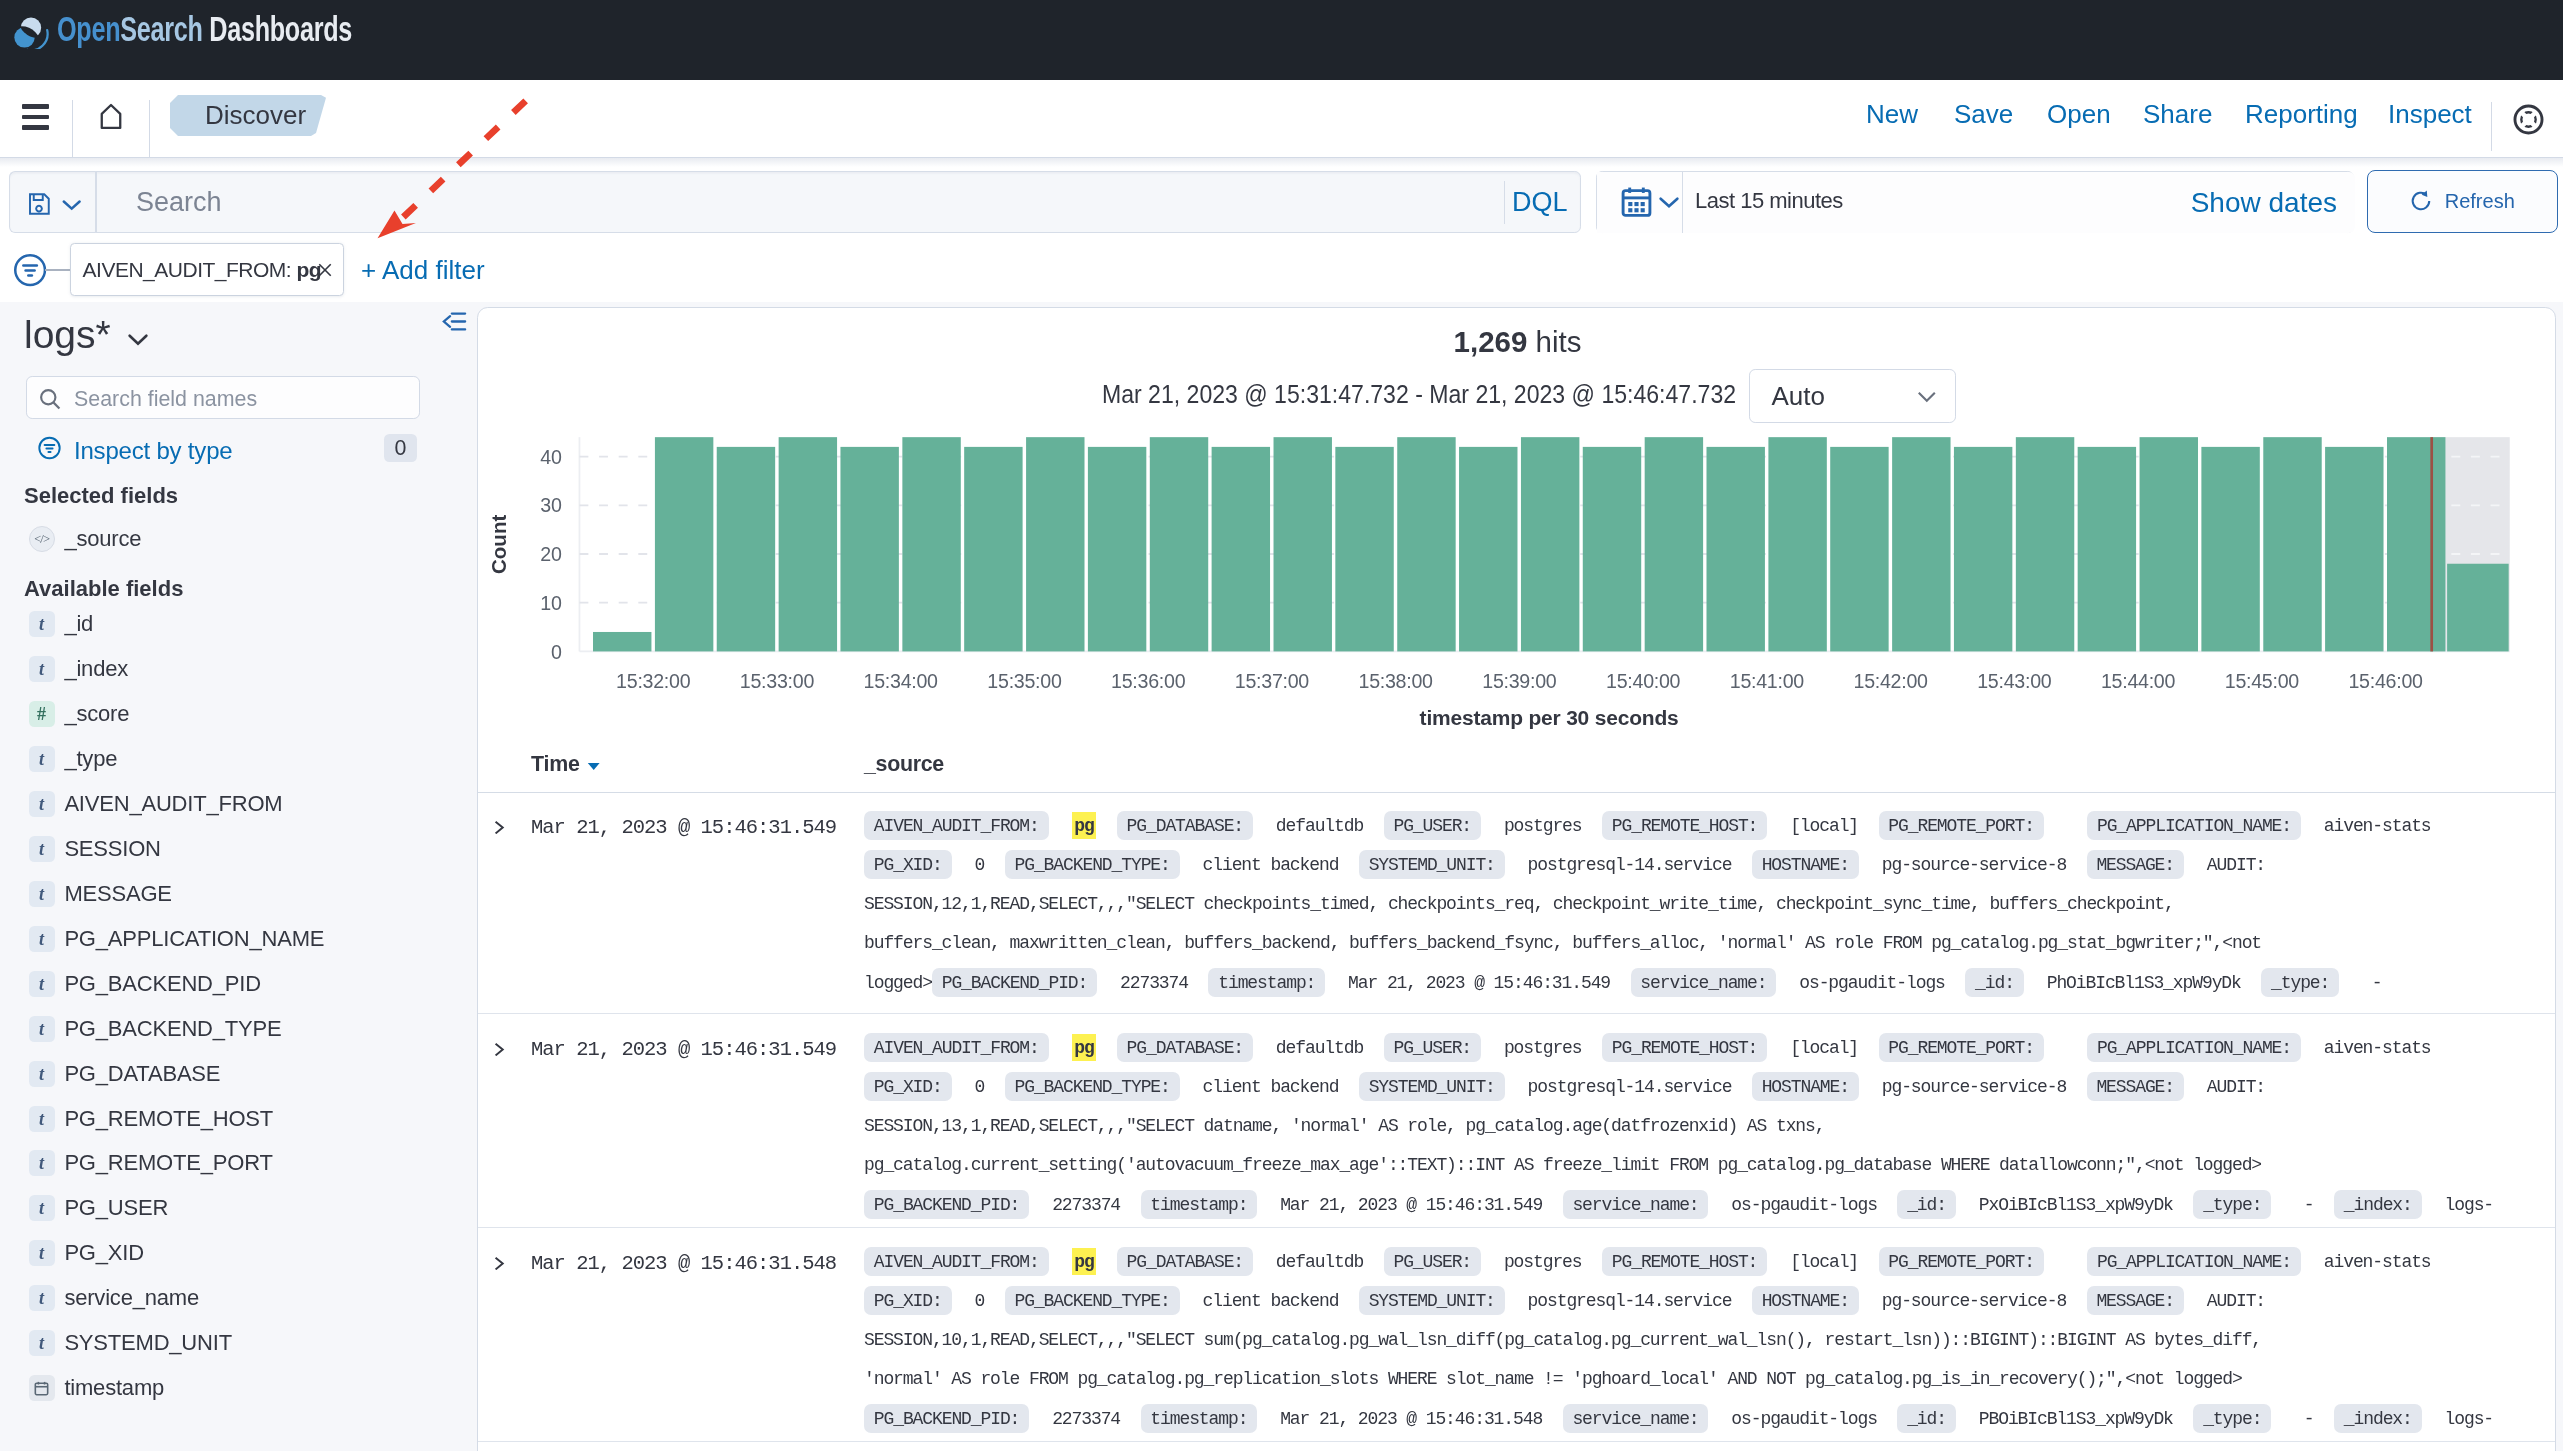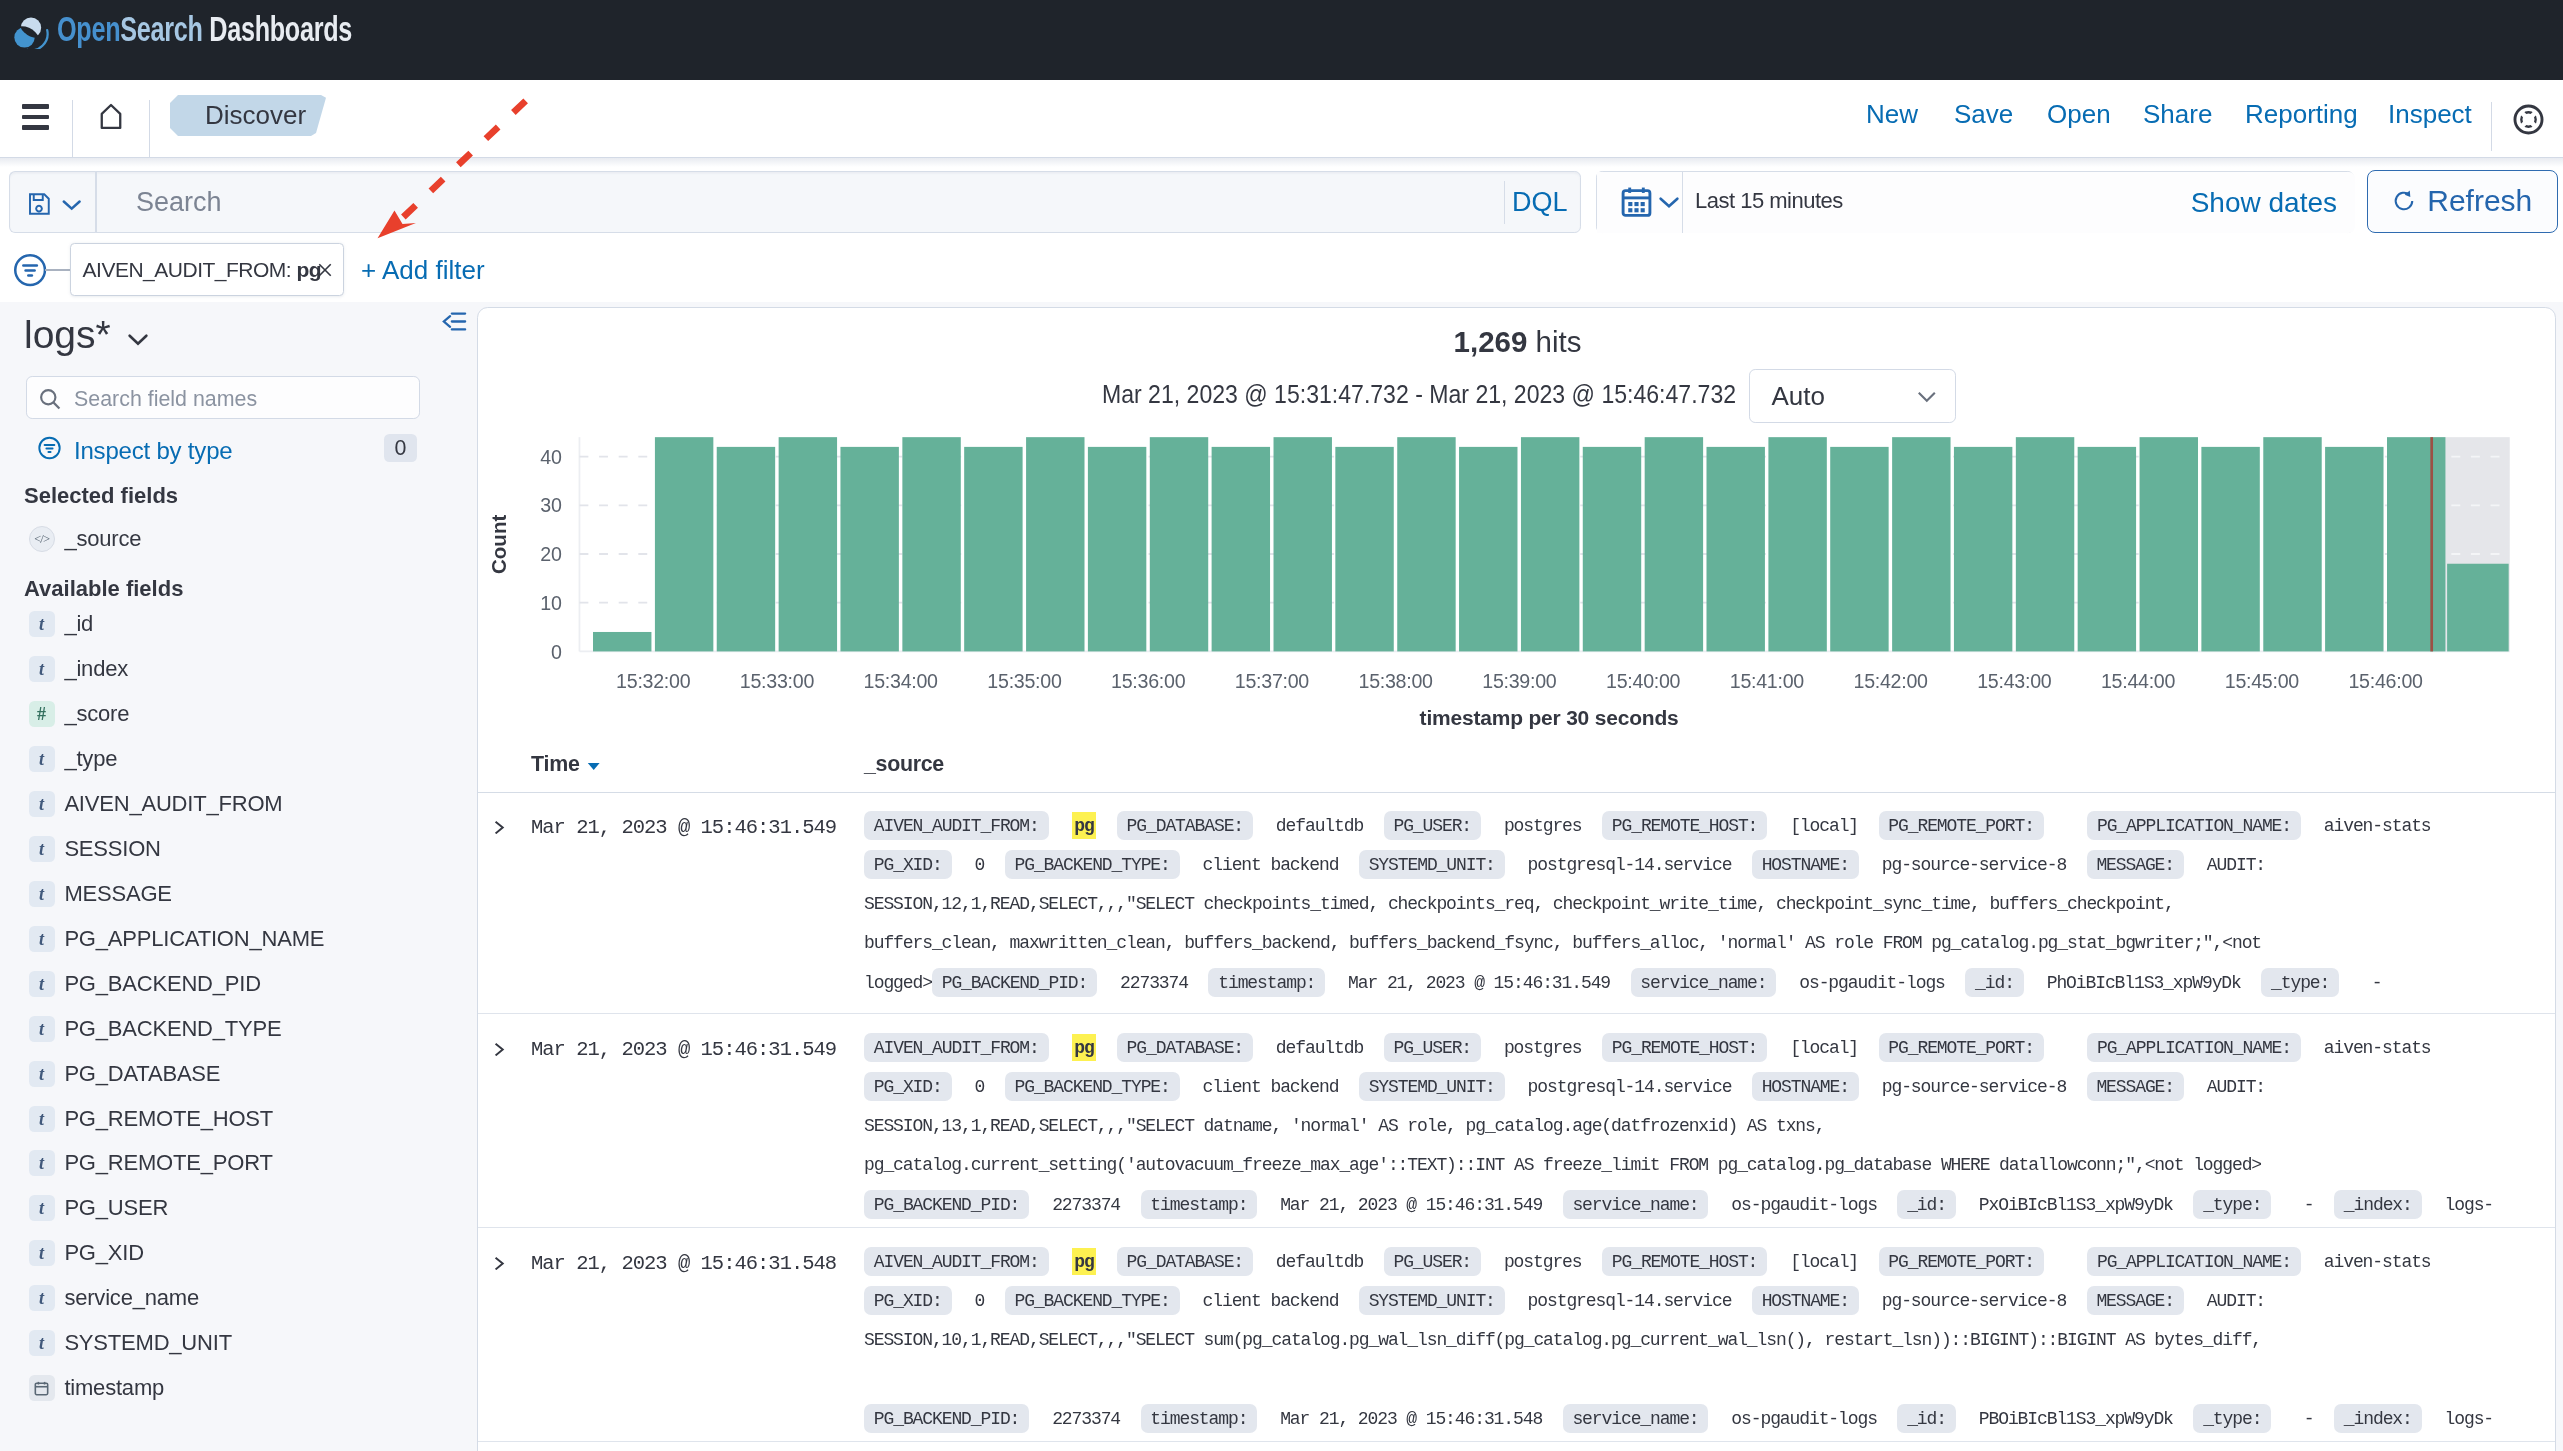--- a/index.html
+++ b/index.html
@@ -29,21 +29,21 @@
 #savebox { left:9px; width:87px; border-radius:6.2px 0 0 6.2px; border-right:none; }
 #searchbox { left:95px; width:1486px; border-top-left-radius:0; border-bottom-left-radius:0; }
 #searchbox::before { content:""; position:absolute; left:0; top:0; bottom:0; width:0.9px; background:#d6dde8; }
 #dqltxt { position:absolute; right:12.5px; top:15px; color:#076cb3; font-size:27px; }
 #searchph { position:absolute; left:40px; top:15px; color:#7c8493; font-size:27px; }
 #datebox { left:1596px; width:758px; }
 #datebox .cal { position:absolute; left:0; top:0; width:86px; height:61px; border-right:0.9px solid #d6dde8; }
 #datebox .dtxt { position:absolute; left:0; top:0; width:758px; height:61px; background:#fdfdfe; border-radius:0 6.2px 6.2px 0; }
 #lastmin { position:absolute; left:98px; top:16px; color:#343741; font-size:22px; letter-spacing:-0.5px; }
 #showdates { position:absolute; right:16px; top:15px; color:#076cb3; font-size:28px; }
-#refreshbtn { position:absolute; left:2367px; top:11.6px; width:191px; height:63px; background:#fbfcfe; border:1.8px solid #2f6bb0; border-radius:8px; color:#2465ad; font-size:30px; display:flex; align-items:center; justify-content:center; gap:12.5px; }
+#refreshbtn { position:absolute; left:2367px; top:11.6px; width:191px; height:63px; background:#fbfcfe; border:1.8px solid #2f6bb0; border-radius:8px; color:#2465ad; font-size:20px; display:flex; align-items:center; justify-content:center; gap:12.5px; }
 
 #fchip { position:absolute; left:70px; top:85px; width:274px; height:53px; background:#fff; border:0.9px solid #cbd3df; border-radius:4.5px; box-shadow:0 0.9px 2.7px rgba(140,150,170,0.18); font-size:21px; color:#343741; display:flex; align-items:center; padding-left:11.6px; letter-spacing:-0.5px; }
 #addfilter { position:absolute; left:361px; top:97px; color:#076cb3; font-size:26px; }
 
 
 #canvas { position:absolute; left:0; top:302px; width:2563px; height:1149px; background:#f6f7fa; }
 
 
 #sidebar { position:absolute; left:0; top:0; width:446px; height:1149px; font-size:24px; color:#343741; }
 #logsrow { position:absolute; left:24px; top:10.7px; font-size:39px; font-weight:normal; color:#343741;text-align:right; }
@@ -432,20 +432,21 @@
           </div>
 <div class="trow" style="top:920px; height:214px;">
             <div class="sep"></div>
 <svg class="chev" style="top:28px" viewBox="0 0 16 16" width="14.3" height="14.3">
               <path d="M4 2 L12 8.5 L4 15" fill="none" stroke="#343741" stroke-width="2.2"></path>
             </svg>
 <div class="ttime" style="top:24px">Mar 21, 2023 @ 15:46:31.548</div>
 <div class="srcline" style="top:15px; height:39px; line-height:39px;"><span class="k">AIVEN_AUDIT_FROM:</span><span class="hl">pg</span><span class="k">PG_DATABASE:</span>defaultdb<span class="k">PG_USER:</span>postgres<span class="k">PG_REMOTE_HOST:</span>[local]<span class="k">PG_REMOTE_PORT:</span><span class="k">PG_APPLICATION_NAME:</span>aiven-stats</div>
 <div class="srcline" style="top:54px; height:39px; line-height:39px;"><span class="k">PG_XID:</span>0<span class="k">PG_BACKEND_TYPE:</span>client backend<span class="k">SYSTEMD_UNIT:</span>postgresql-14.service<span class="k">HOSTNAME:</span>pg-source-service-8<span class="k">MESSAGE:</span>AUDIT:</div>
 <div class="srcline" style="top:93px; height:39px; line-height:39px;">SESSION,10,1,READ,SELECT,,,"SELECT sum(pg_catalog.pg_wal_lsn_diff(pg_catalog.pg_current_wal_lsn(), restart_lsn))::BIGINT)::BIGINT AS bytes_diff,</div>
+<div class="srcline" style="top:132px; height:39px; line-height:39px;">'normal' AS role FROM pg_catalog.pg_replication_slots WHERE slot_name != 'pghoard_local' AND NOT pg_catalog.pg_is_in_recovery();",&lt;not logged&gt;</div>
 <div class="srcline" style="top:172px; height:39px; line-height:39px;"><span class="k">PG_BACKEND_PID:</span>2273374<span class="k">timestamp:</span>Mar 21, 2023 @ 15:46:31.548<span class="k">service_name:</span>os-pgaudit-logs<span class="k">_id:</span>PBOiBIcBl1S3_xpW9yDk<span class="k">_type:</span> -<span class="k">_index:</span>logs-</div>
           </div>
 </div>
     </div>
   </div>
 
   <svg id="arrowsvg" width="2563" height="1451" viewBox="0 0 2872 1626">
     <line x1="589" y1="113" x2="450" y2="245" stroke="#e8402c" stroke-width="7.5" stroke-dasharray="19 23.5"></line>
     <polygon points="423,267 442,236 451,251 466,250" fill="#e8402c"></polygon>
   </svg>

